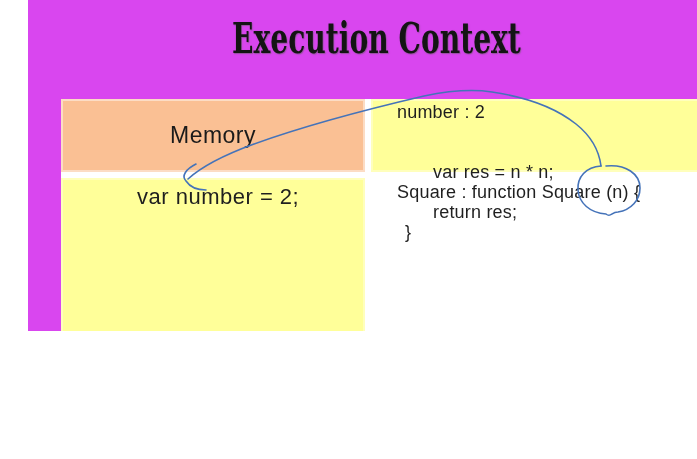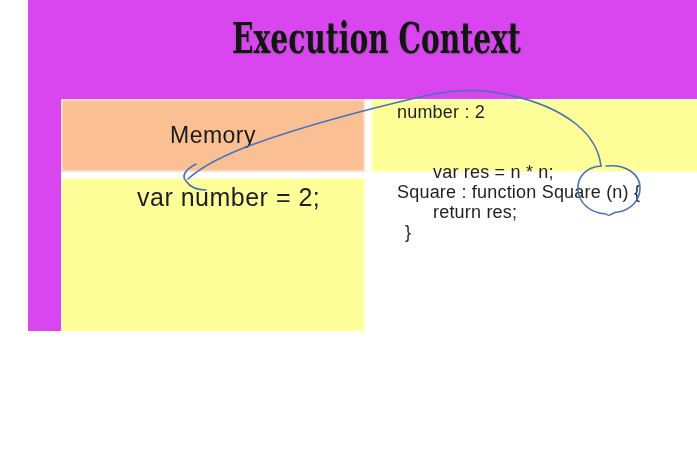--- a/index.html
+++ b/index.html
@@ -62,21 +62,21 @@
     line-height:20px;
     letter-spacing:0.2px;
   }
   .mline{white-space:pre;}
   .m-num{margin-bottom:40px;}
   .m-indent{padding-left:36px;}
   .m-brace{padding-left:8px;margin-bottom:22px;}
   
   .codecell{
     padding:5px 0 0 76px;
-    font-size:25px;
+    font-size:22px;
     line-height:28px;
     letter-spacing:0.5px;
   }
   
   .annotation{
     position:absolute;
     left:0;top:0;
     width:697px;height:459px;
     pointer-events:none;
   }

